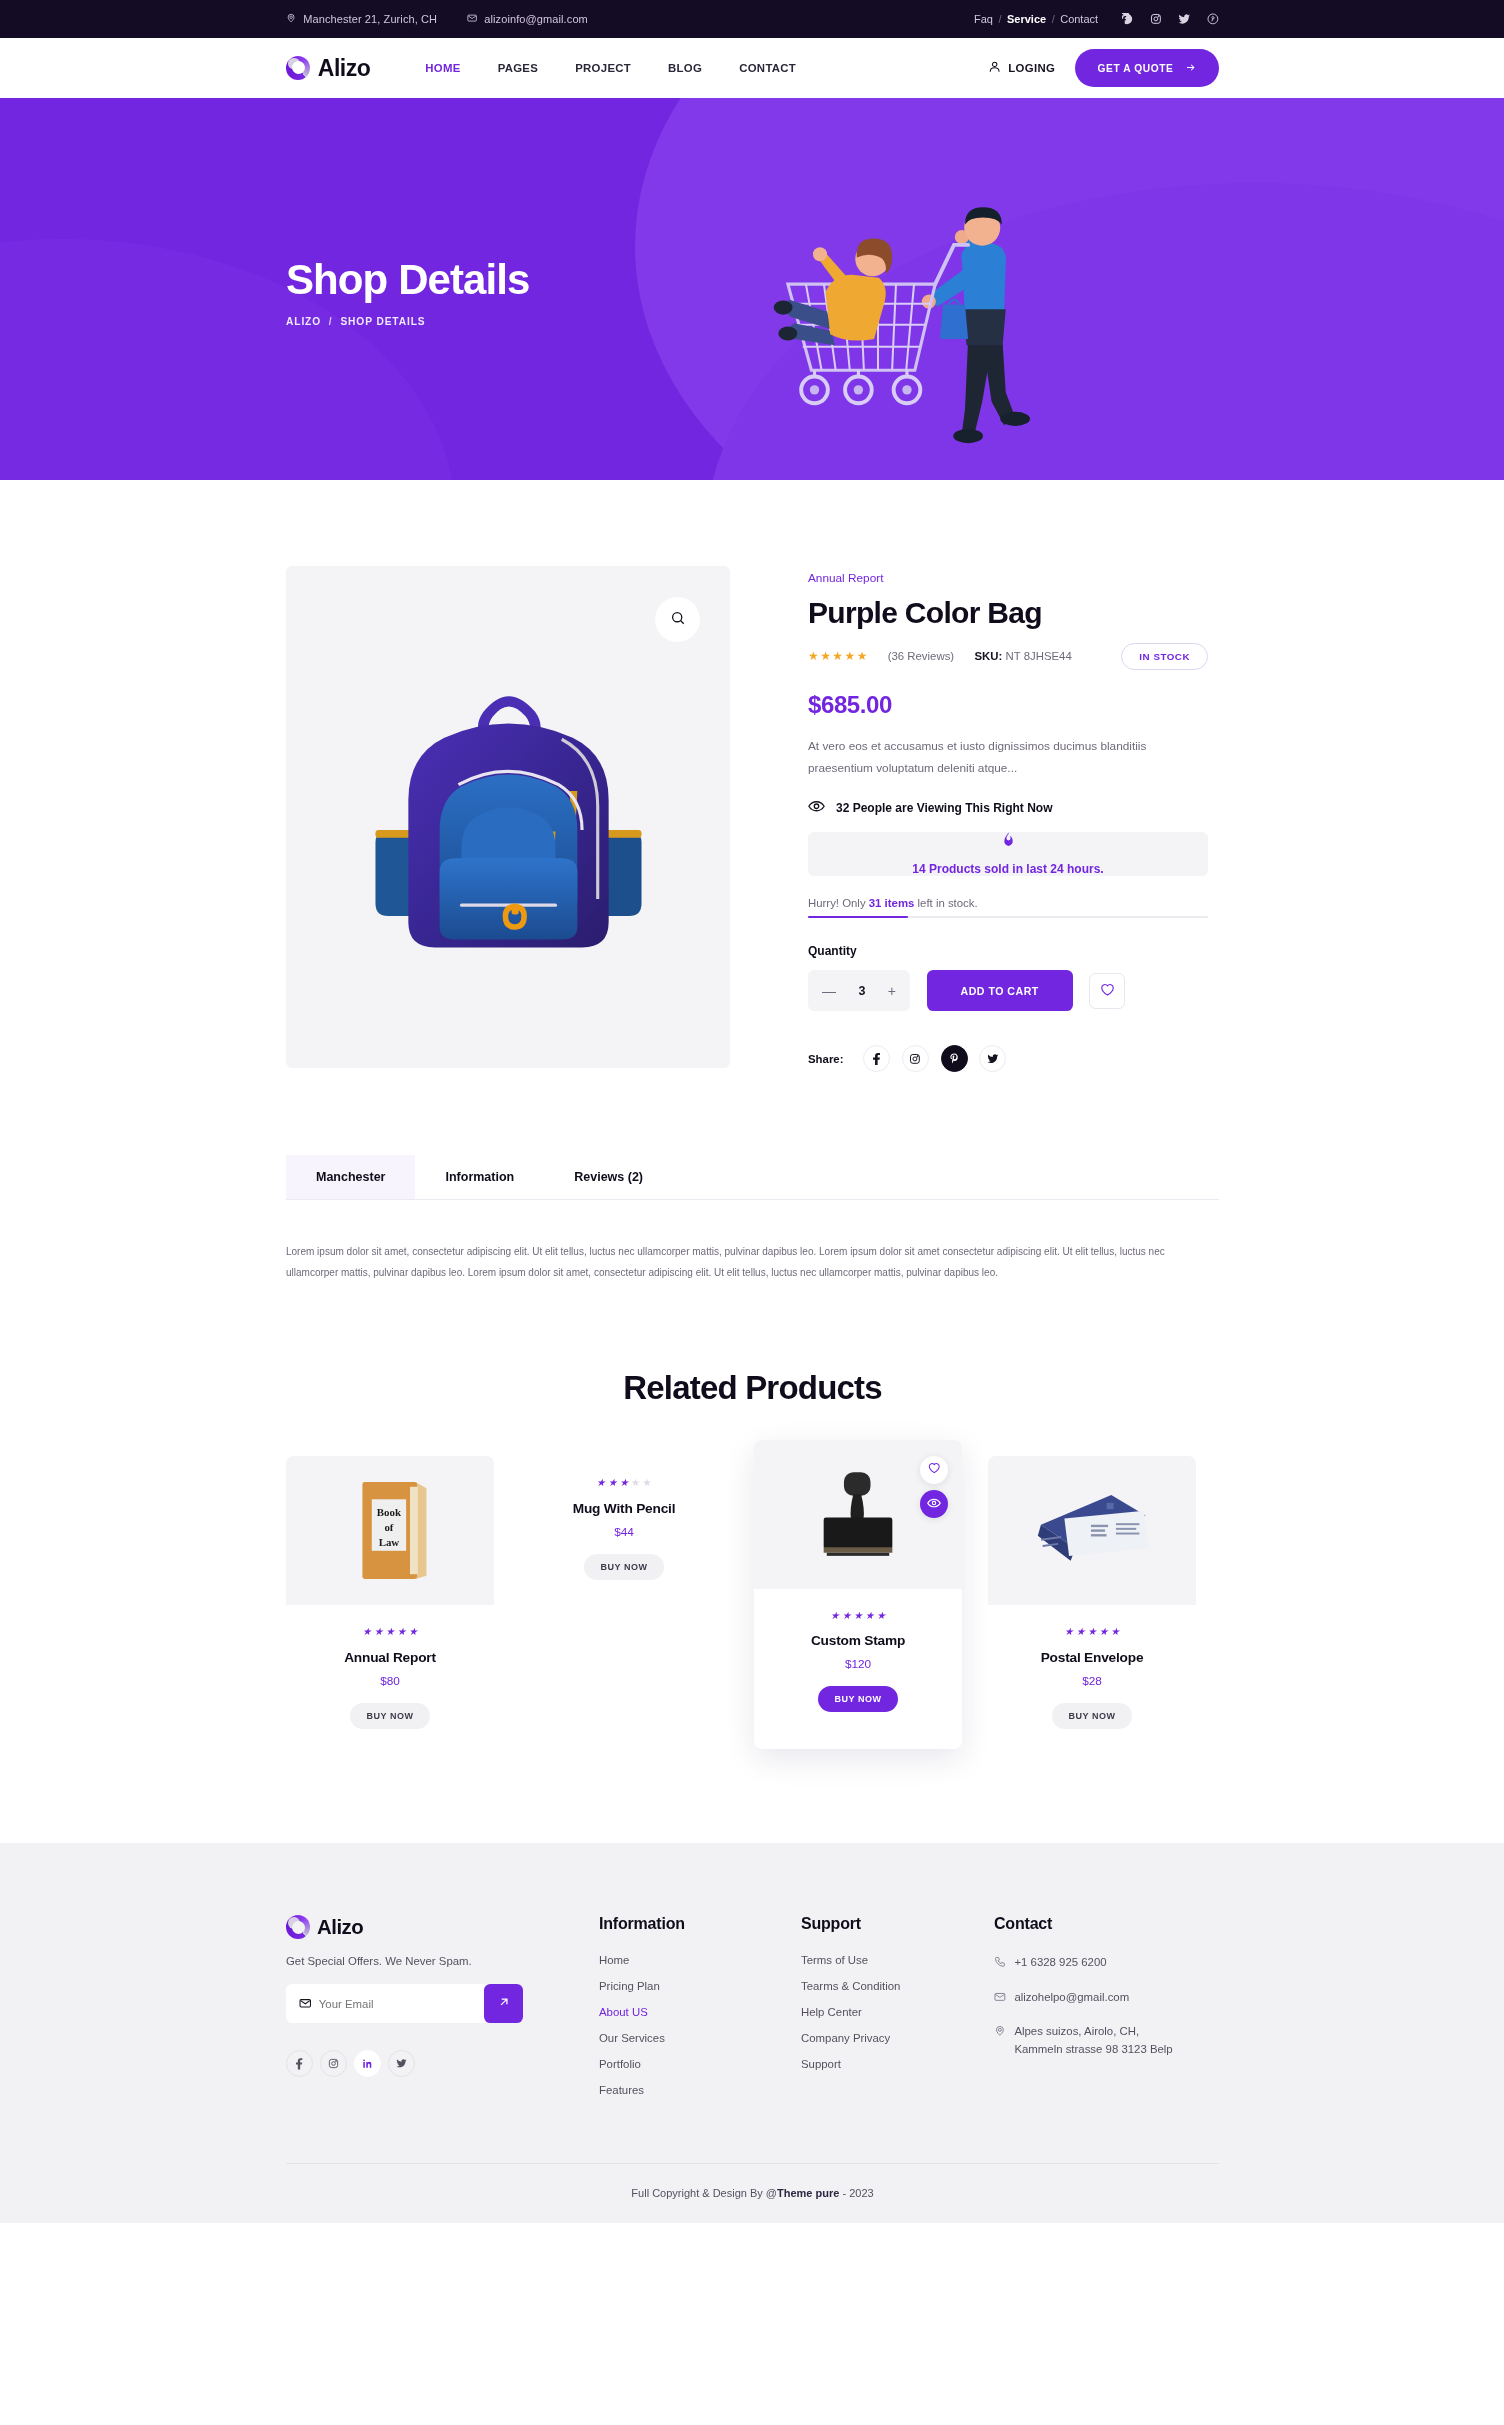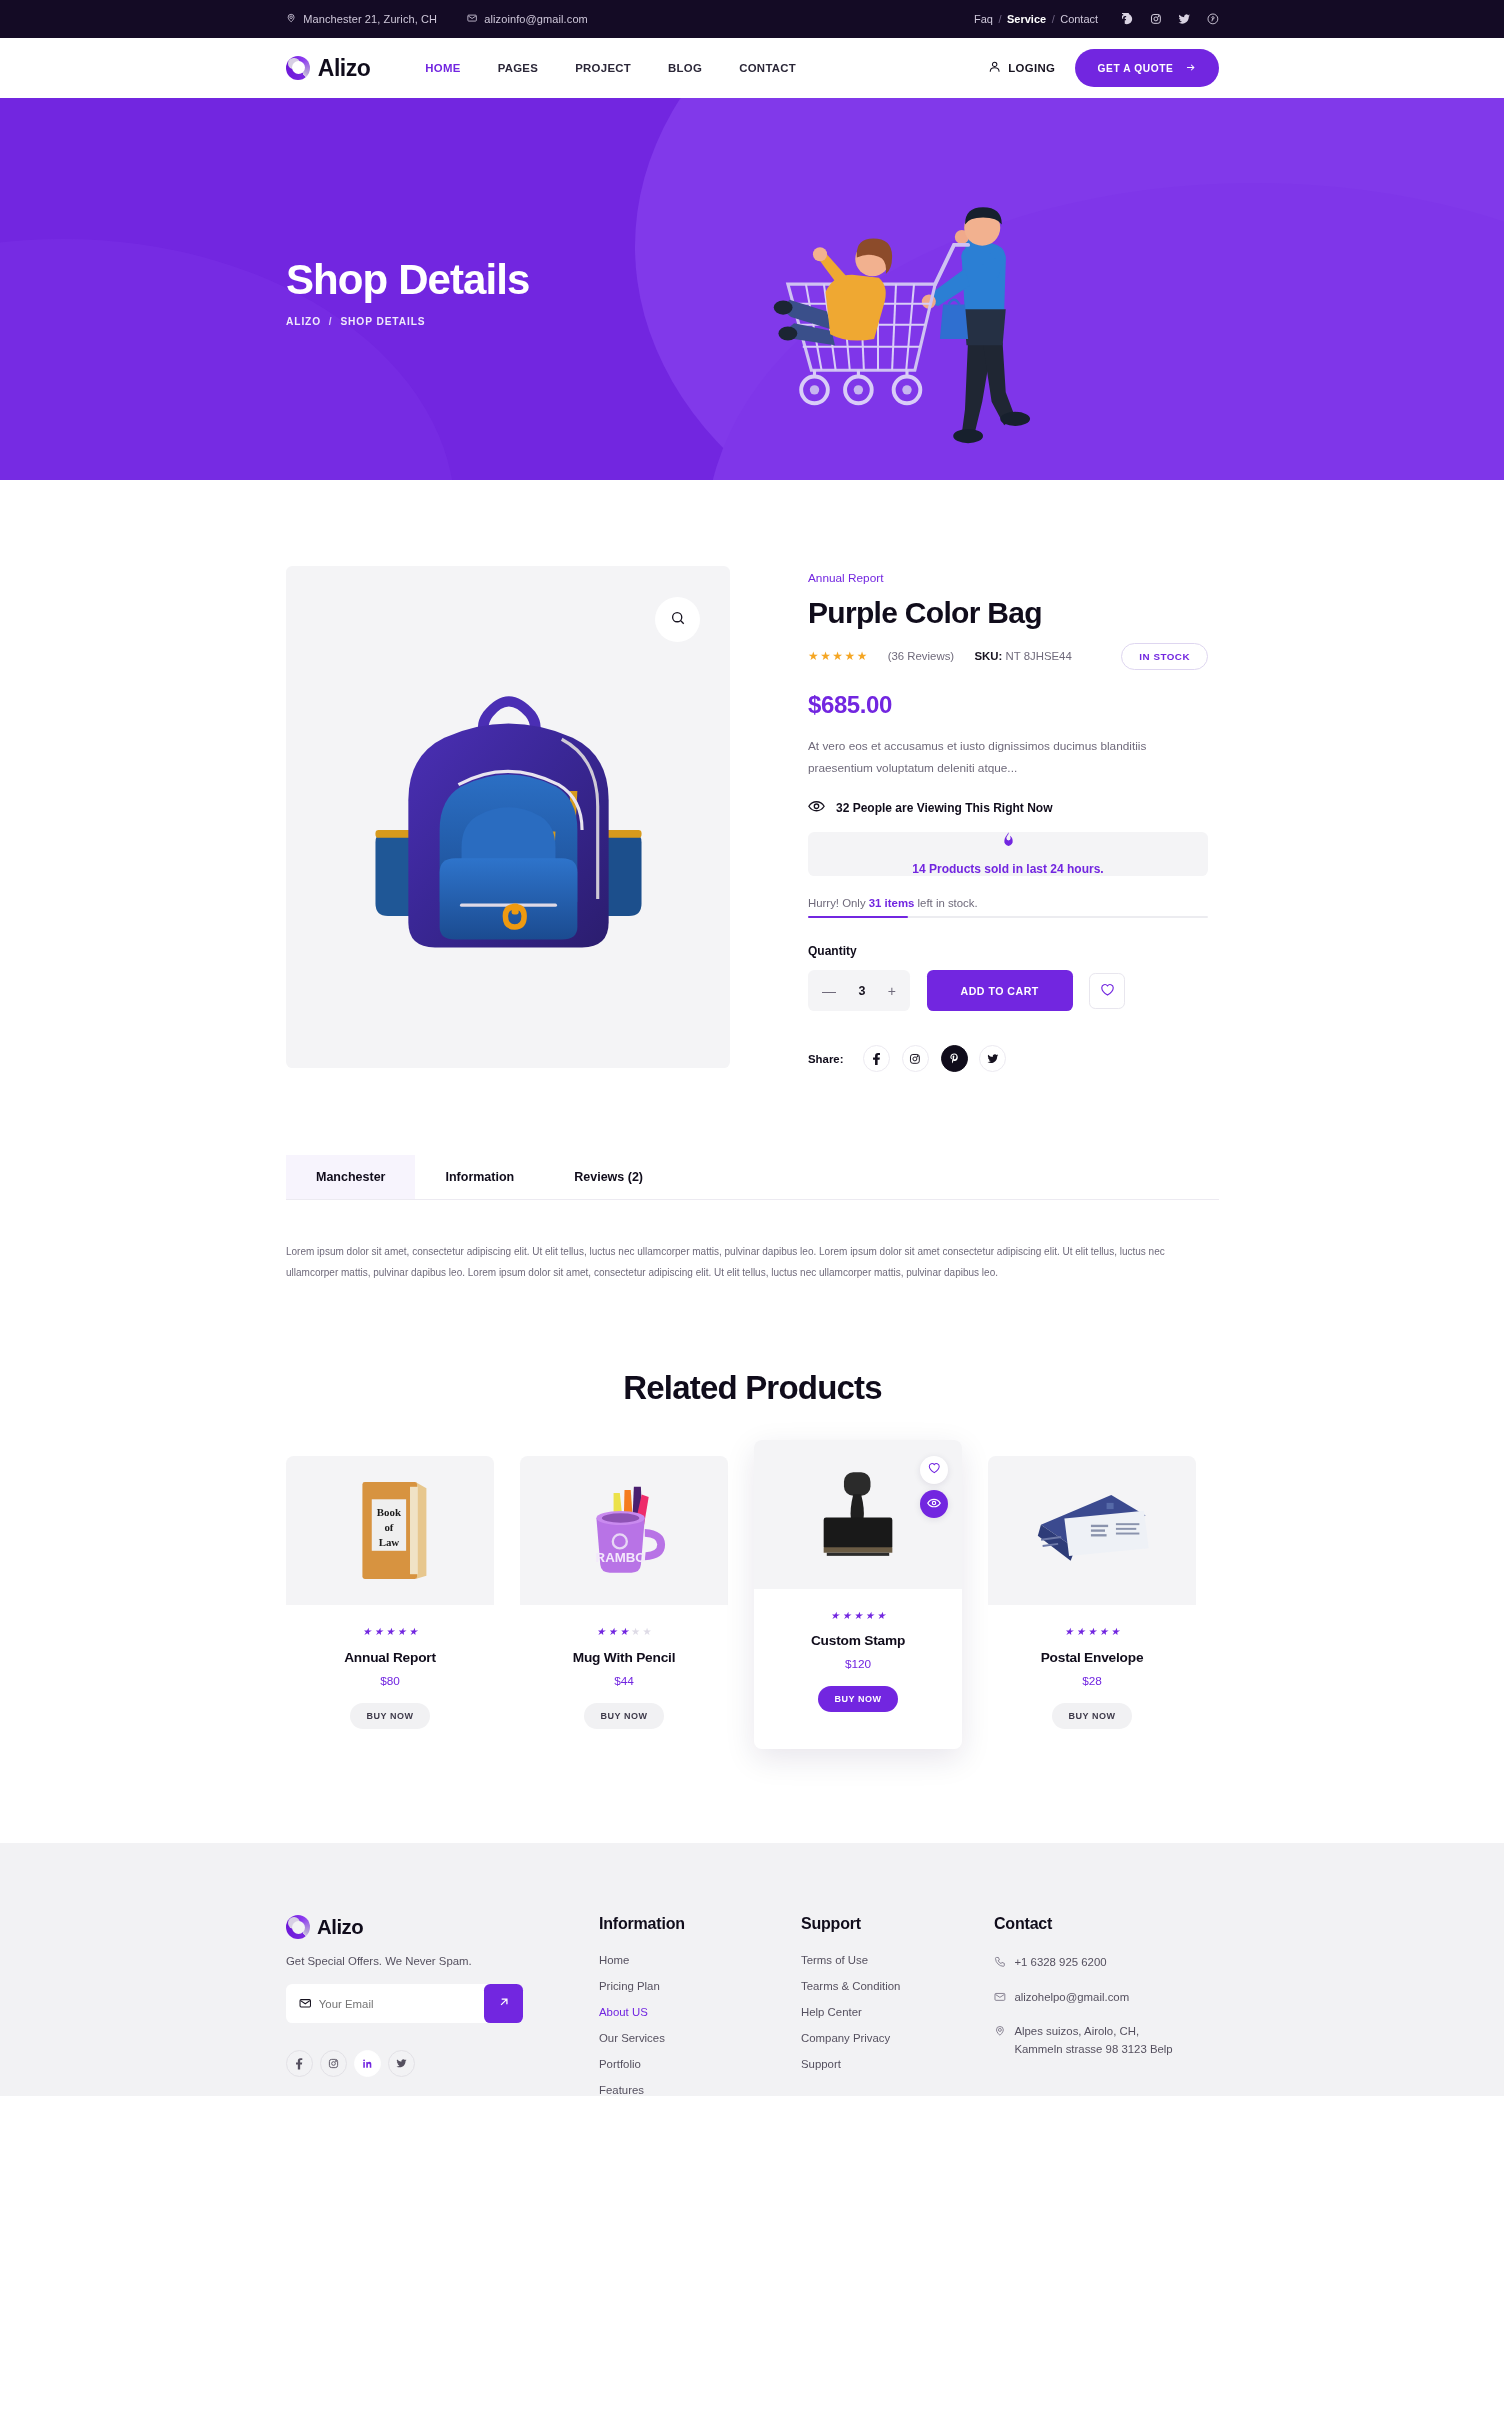--- a/index.html
+++ b/index.html
@@ -621,34 +621,20 @@
                 <i>★</i>
                 <i>★</i>
               </div>
             <div class="card-name">Annual Report</div>
             <div class="card-price">$80</div>
             <button class="buy">BUY NOW</button>
           </div>
         </div>
 
         <div class="card">
-          <div class="card-img">
-            <svg width="103" height="103" viewBox="0 0 132 132">
-              <path d="M52 18 l8 0 l4 38 l-12 0z" fill="#ece24a"></path>
-              <path d="M66 14 l8 0 l3 42 l-12 0z" fill="#f57c20"></path>
-              <path d="M78 10 l9 0 l2 46 l-13 0z" fill="#4a1f70"></path>
-              <path d="M88 20 l9 3 l-6 36 l-11 -3z" fill="#ee2b6a"></path>
-              <path d="M30 50 l62 0 l-5 60 q-1 10 -12 10 l-28 0 q-11 0 -12 -10z" fill="#b873e6"></path>
-              <ellipse cx="61" cy="50" rx="31" ry="9" fill="#c98aef"></ellipse>
-              <ellipse cx="61" cy="50" rx="24" ry="6" fill="#8e52b5"></ellipse>
-              <path d="M92 64 q26 2 26 20 q0 19 -26 20 l1 -10 q15 -1 15 -10 q0 -9 -16 -10z" fill="#b873e6"></path>
-              <circle cx="60" cy="80" r="9" fill="none" stroke="#e7d7f5" stroke-width="3"></circle>
-              <text x="61" y="106" font-family="Liberation Sans, sans-serif" font-size="17" font-weight="700" text-anchor="middle" fill="#f3e9fb">RAMBO</text>
-            </svg>
-          </div>
           <div class="card-body">
             <div class="stars-p">
                 <i>★</i>
                 <i>★</i>
                 <i>★</i>
                 <i class="off">★</i>
                 <i class="off">★</i>
               </div>
             <div class="card-name">Mug With Pencil</div>
             <div class="card-price">$44</div>
@@ -836,17 +822,22 @@
                     <circle cx="12" cy="10" r="3"></circle>
                     <path d="M12 21s7-6.2 7-11a7 7 0 1 0-14 0c0 4.8 7 11 7 11z"></path>
                   </svg>
               </span>
               <span style="max-width:165px;display:inline-block">Alpes suizos, Airolo, CH, Kammeln strasse 98 3123 Belp</span>
             </div>
           </div>
         </div>
       </div>
 
+      <div class="copyline">
+        <div class="copy">
+          <span>Full Copyright &amp; Design By @</span><b>Theme pure</b><span> - 2023</span>
+        </div>
+      </div>
     </div>
   </div>
 
 </div>
 
 
 </body></html>

